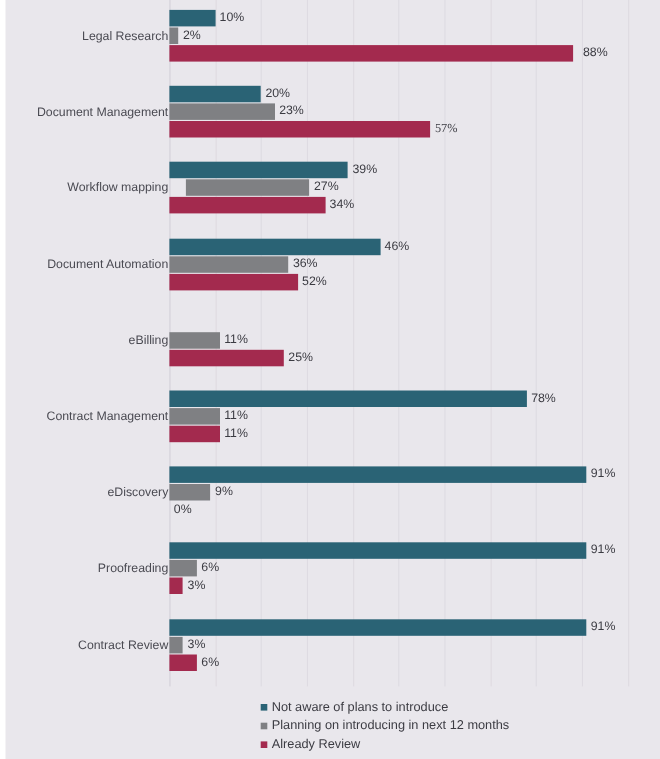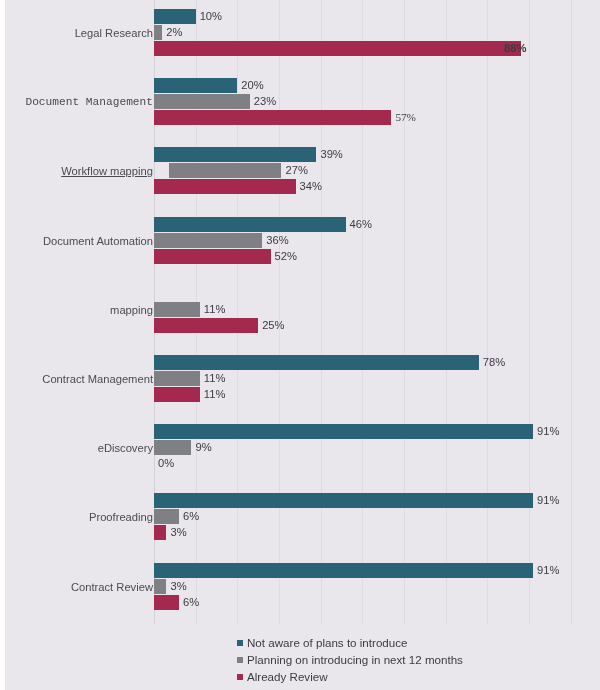--- a/index.html
+++ b/index.html
@@ -124,40 +124,40 @@
             <div class="bar-row" style="top: 0px; width: 443px;">
               <div class="bar" style="width: 41.65px; background: rgb(42, 99, 117);"></div>
               <div class="bar-val" style="left: 45.65px;">10%</div>
             </div>
             <div class="bar-row" style="top: 16px; width: 443px;">
               <div class="bar" style="width: 8.33px; background: rgb(127, 128, 131);"></div>
               <div class="bar-val" style="left: 12.33px;">2%</div>
             </div>
             <div class="bar-row" style="top: 32px; width: 443px;">
               <div class="bar" style="width: 366.52px; background: rgb(163, 42, 78);"></div>
-              <div class="bar-val" style="left: 350px; font-weight: bold;">88%</div>
+              <div class="bar-val" style="left: 376px;">88%</div>
             </div>
           </div>
           <div class="group" style="top: 78.2px; height: 47px;">
-            <div class="cat-label" style="top: 19px; font-family: Liberation Mono, monospace;">Document Management</div>
+            <div class="cat-label" style="top: 19px;">Document Management</div>
             <div class="bar-row" style="top: 0px; width: 443px;">
               <div class="bar" style="width: 83.3px; background: rgb(42, 99, 117);"></div>
               <div class="bar-val" style="left: 87.3px;">20%</div>
             </div>
             <div class="bar-row" style="top: 16px; width: 443px;">
               <div class="bar" style="width: 95.795px; background: rgb(127, 128, 131);"></div>
               <div class="bar-val" style="left: 99.795px;">23%</div>
             </div>
             <div class="bar-row" style="top: 32px; width: 443px; font-family: Liberation Serif, serif;">
               <div class="bar" style="width: 237.405px; background: rgb(163, 42, 78);"></div>
               <div class="bar-val" style="left: 241.405px;">57%</div>
             </div>
           </div>
           <div class="group" style="top: 147.4px; height: 47px;">
-            <div class="cat-label" style="top: 19px; text-decoration: underline;">Workflow mapping</div>
+            <div class="cat-label" style="top: 19px;">Workflow mapping</div>
             <div class="bar-row" style="top: 0px; width: 443px; text-decoration: underline;">
               <div class="bar" style="width: 162.435px; background: rgb(42, 99, 117);"></div>
               <div class="bar-val" style="left: 166.435px;">39%</div>
             </div>
             <div class="bar-row" style="top: 16px; width: 443px; margin-left: 15px;">
               <div class="bar" style="width: 112.455px; background: rgb(127, 128, 131);"></div>
               <div class="bar-val" style="left: 116.455px;">27%</div>
             </div>
             <div class="bar-row" style="top: 32px; width: 443px;">
               <div class="bar" style="width: 141.61px; background: rgb(163, 42, 78);"></div>
@@ -173,21 +173,21 @@
             <div class="bar-row" style="top: 16px; width: 443px;">
               <div class="bar" style="width: 108.29px; background: rgb(127, 128, 131);"></div>
               <div class="bar-val" style="left: 112.29px;">36%</div>
             </div>
             <div class="bar-row" style="top: 32px; width: 443px;">
               <div class="bar" style="width: 116.62px; background: rgb(163, 42, 78);"></div>
               <div class="bar-val" style="left: 120.62px;">52%</div>
             </div>
           </div>
           <div class="group" style="top: 285.8px; height: 47px;">
-            <div class="cat-label" style="top: 19px;">mapping</div>
+            <div class="cat-label" style="top: 19px;">eBilling</div>
             <div class="bar-row" style="top: 16px; width: 443px;">
               <div class="bar" style="width: 45.815px; background: rgb(127, 128, 131);"></div>
               <div class="bar-val" style="left: 49.815px;">11%</div>
             </div>
             <div class="bar-row" style="top: 32px; width: 443px;">
               <div class="bar" style="width: 104.125px; background: rgb(163, 42, 78);"></div>
               <div class="bar-val" style="left: 108.125px;">25%</div>
             </div>
           </div>
           <div class="group" style="top: 355px; height: 47px;">

